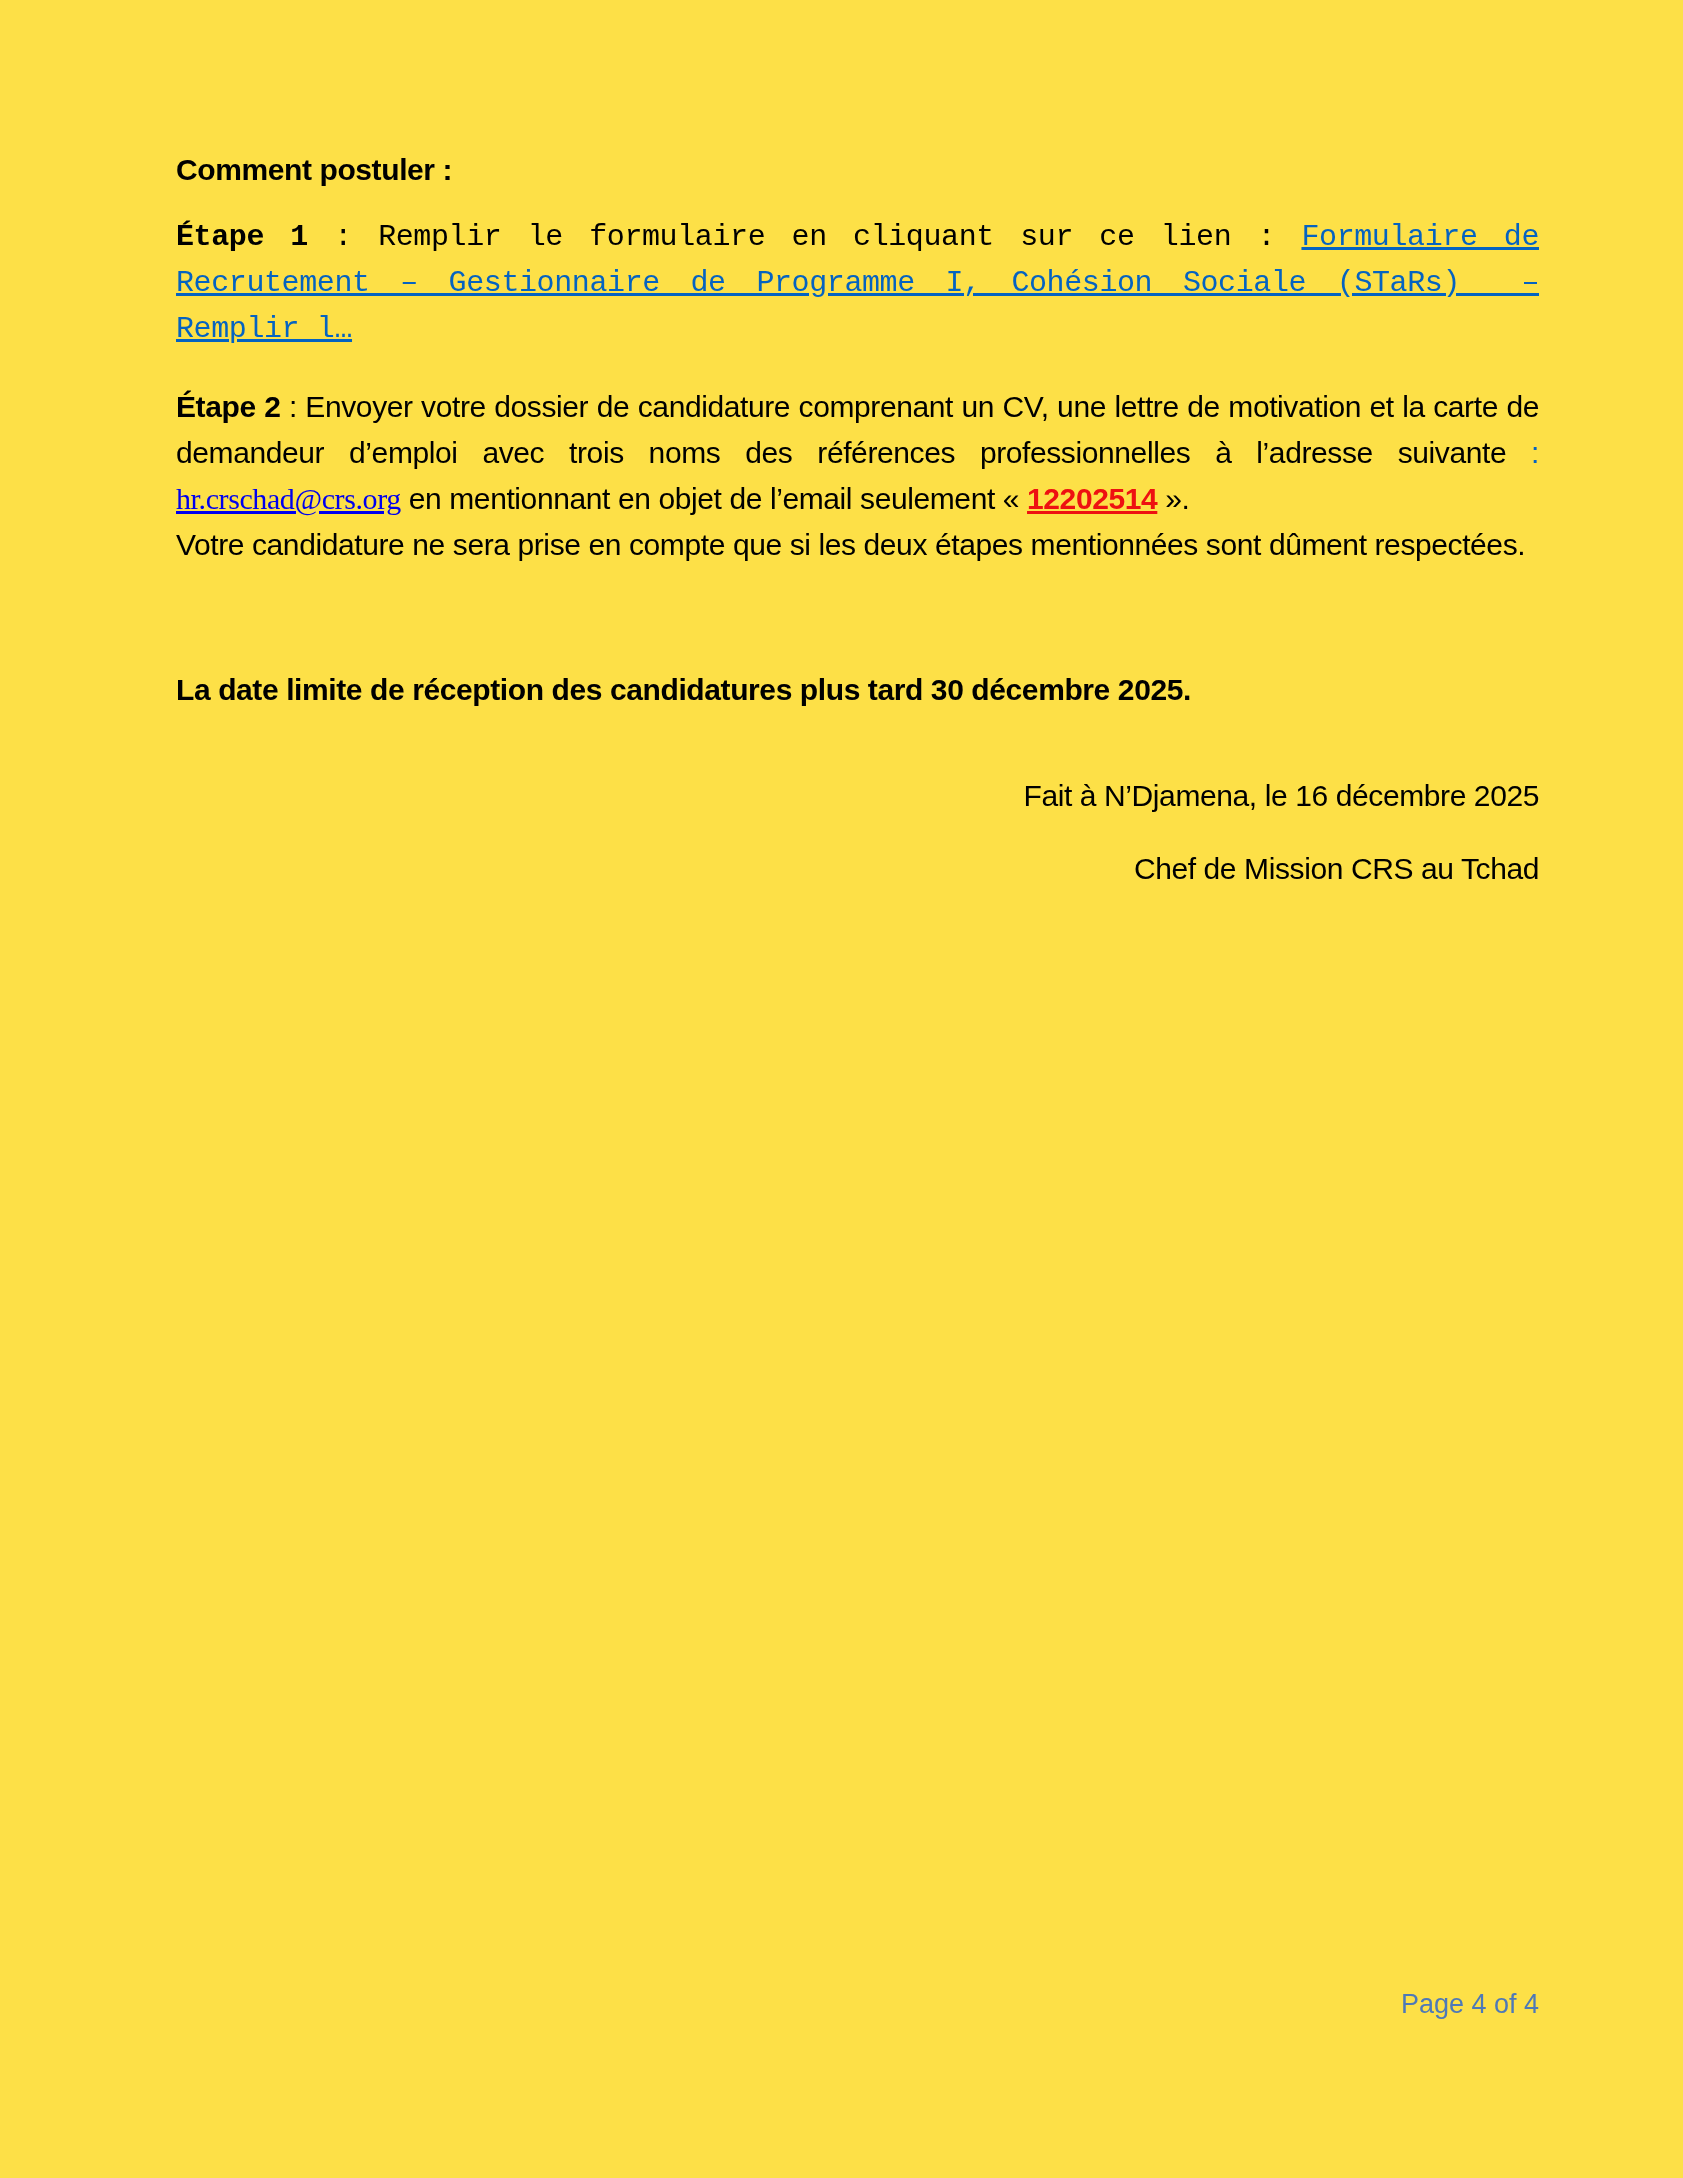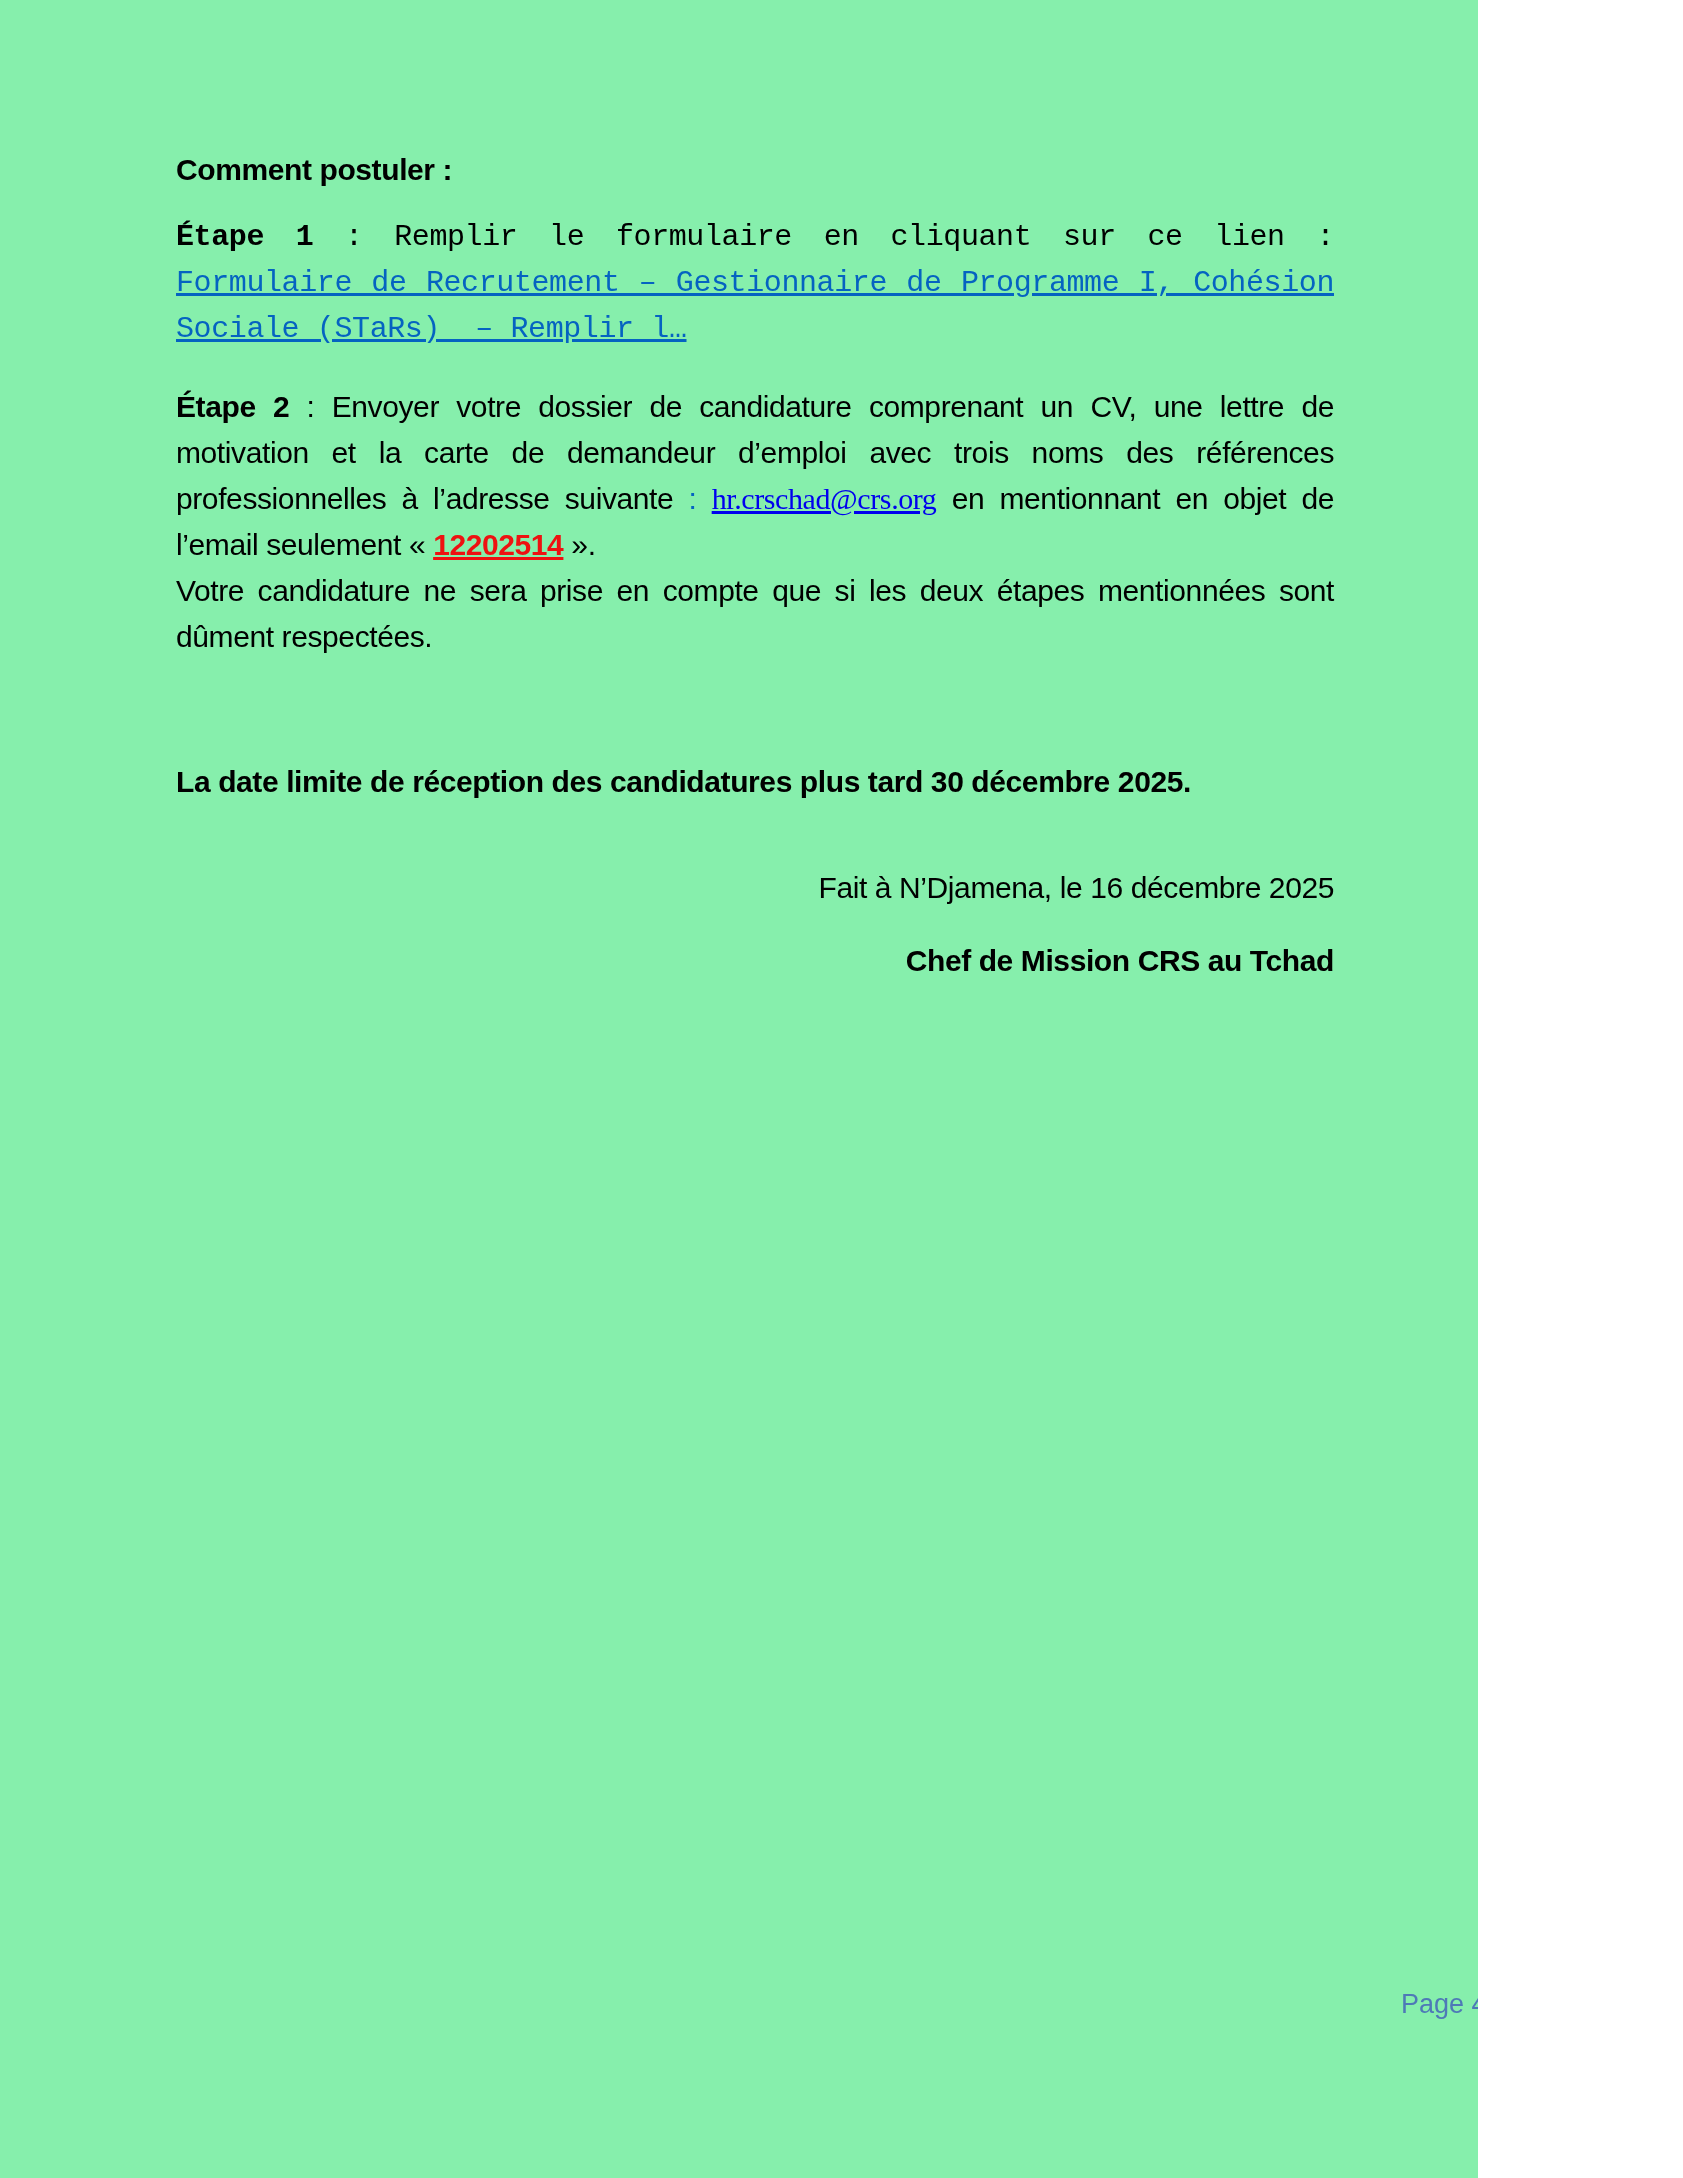--- a/index.html
+++ b/index.html
@@ -2,23 +2,23 @@
 <html><head>
 <meta charset="utf-8">
 <style>
   html, body {
     margin: 0;
     padding: 0;
     background: #ffffff;
   }
   .page {
     position: relative;
-    width: 1478px;
+    width: 1683px;
     height: 2178px;
-    background: #86efac;
+    background: #fde047;
     font-family: "Liberation Sans", sans-serif;
     color: #000000;
     overflow: hidden;
   }
   .content {
     padding: 0 144px 0 176px;
   }
   p {
     margin: 0;
     font-size: 30px;
@@ -26,21 +26,21 @@
     letter-spacing: -0.4px;
   }
   .justify { text-align: justify; }
   .bold { font-weight: bold; }
   .heading { margin-top: 147px; }
   .step1 { margin-top: 21px; font-family: Liberation Mono, monospace; }
   .step2 { margin-top: 32px; }
   .note { }
   .deadline { margin-top: 99px; font-weight: bold; }
   .place-date { margin-top: 60px; text-align: right; }
-  .signature { margin-top: 27px; text-align: right; font-weight: bold; }
+  .signature { margin-top: 27px; text-align: right; }
   a.doc-link {
     color: #0563C1;
     text-decoration: underline;
     cursor: pointer;
   }
   a.email-link {
     color: #0000EE;
     text-decoration: underline;
     cursor: pointer;
     font-family: Liberation Serif, serif;

